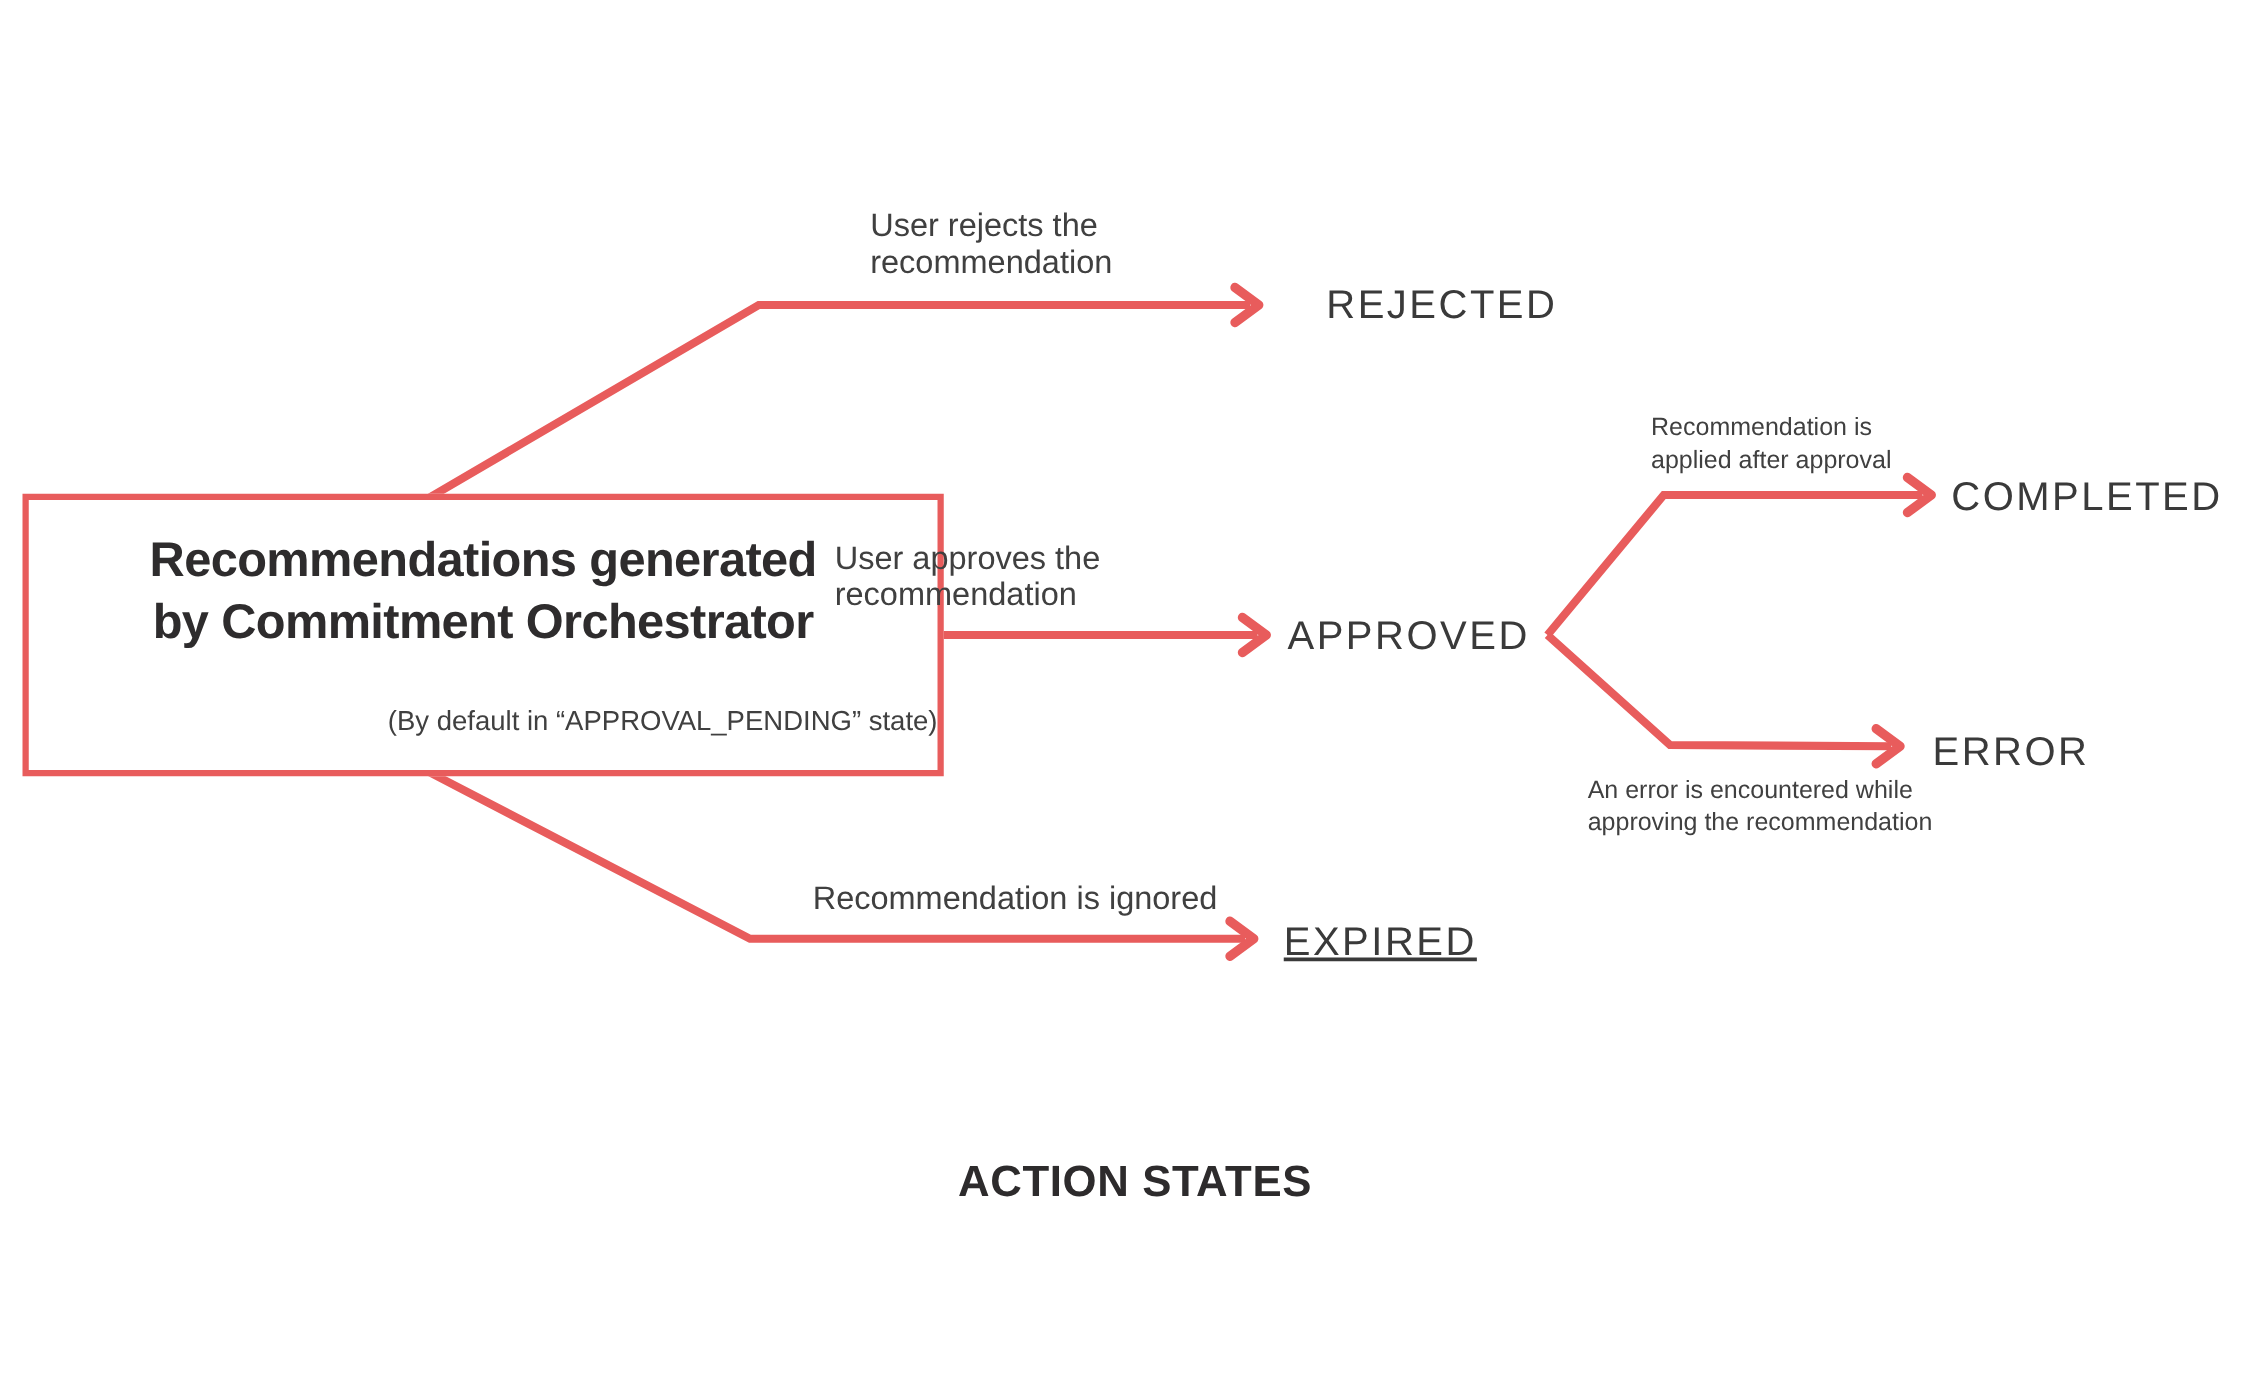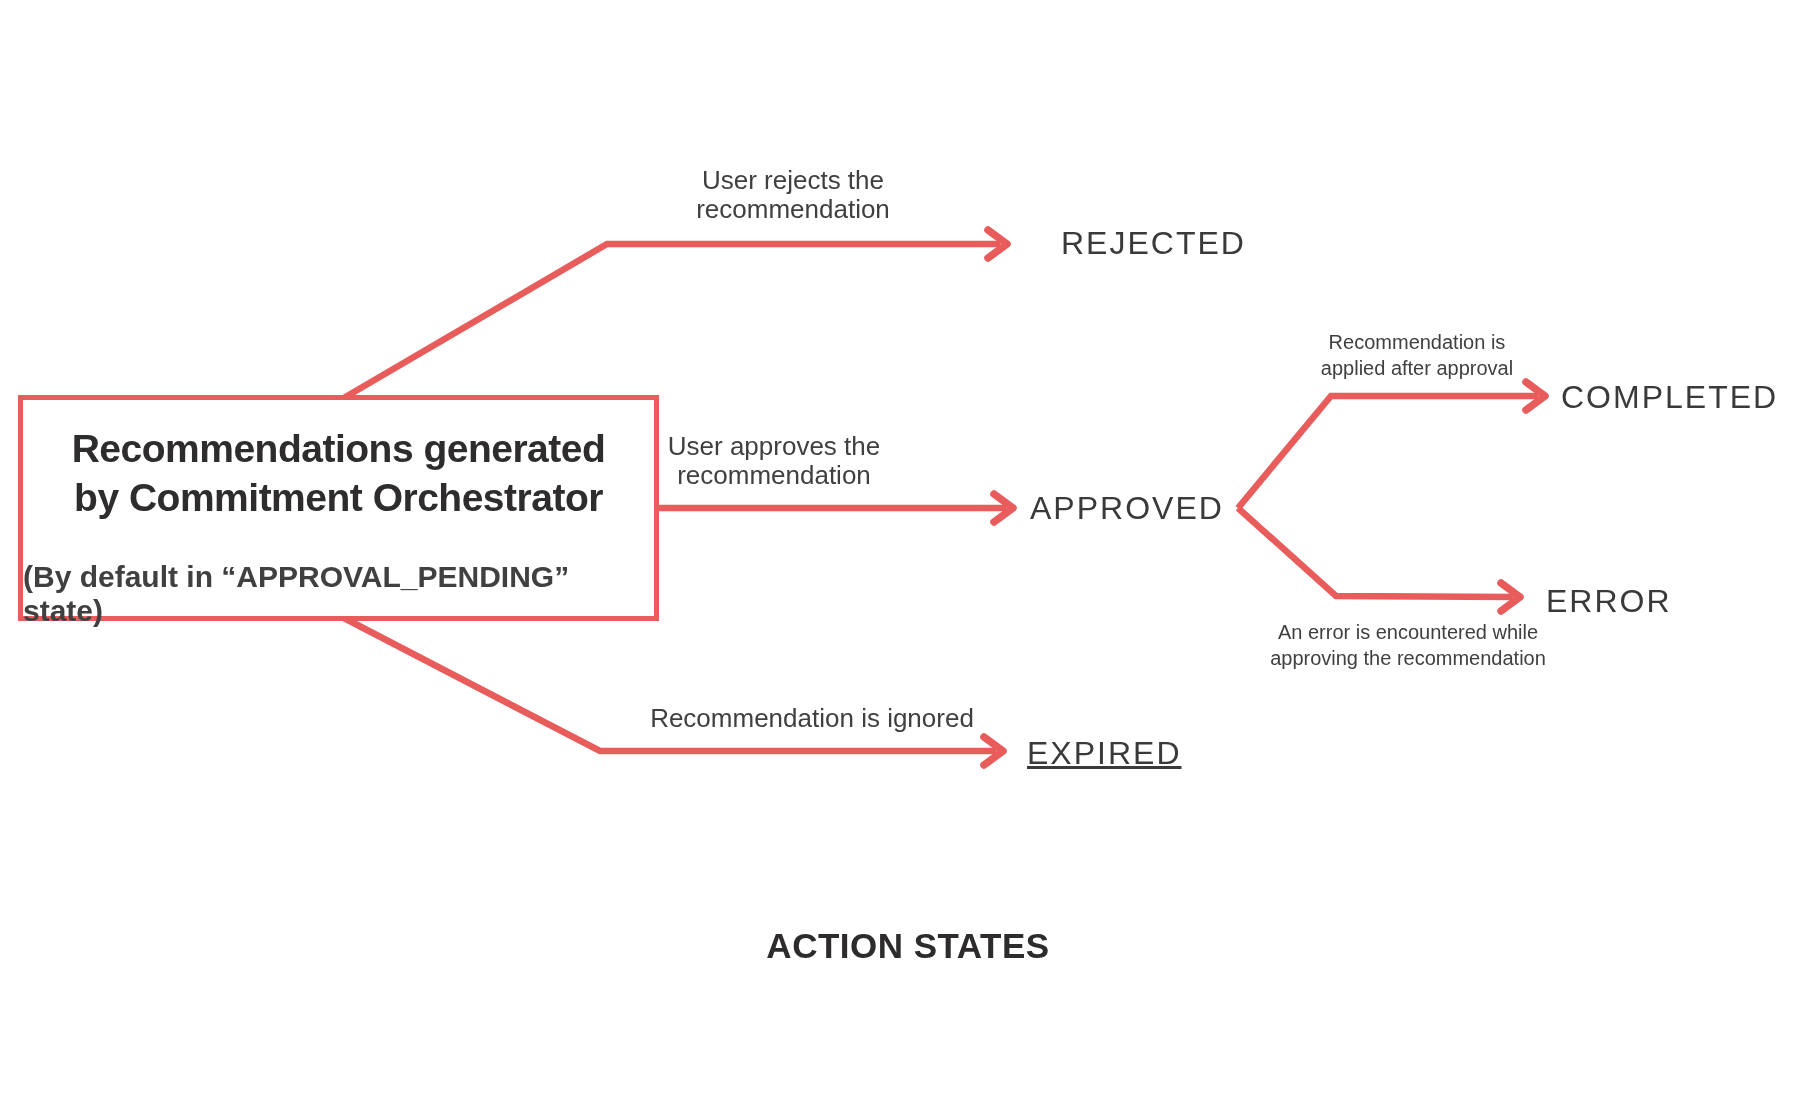--- a/index.html
+++ b/index.html
@@ -30,59 +30,59 @@
   .arrowhead {
     fill: none;
     stroke: var(--accent, #E85C5C);
     stroke-width: 7.5;
     stroke-linecap: round;
     stroke-linejoin: round;
   }
   .source-box {
     position: absolute;
     left: 18px; top: 395px;
-    width: 641px; height: 226px;
+    width: 737px; height: 226px;
     box-sizing: border-box;
     border: 5px solid var(--accent, #E85C5C);
     background: #ffffff;
   }
   .source-title {
     position: absolute;
     left: 0; top: 24px;
     width: 100%;
     text-align: center;
     font-size: 39px;
     line-height: 49px;
     font-weight: 700;
     letter-spacing: -0.5px;
     color: var(--box_title, #2E2C2D);
   }
   .source-subtitle {
     position: absolute;
     left: 0; top: 160px;
     width: 100%;
-    text-align: left;
-    font-size: 30px;
+    text-align: right;
+    font-size: 22px;
     line-height: 34px;
-    font-weight: 700;
+    font-weight: 400;
     color: var(--caption, #404040);
   }
   .state-label {
     position: absolute;
     font-size: 32px;
     line-height: 36px;
     font-weight: 400;
     letter-spacing: 2px;
     color: var(--state_label, #3A3A3A);
     white-space: nowrap;
   }
   .caption {
     position: absolute;
     transform: translateX(-50%);
-    text-align: center;
+    text-align: left;
     color: var(--caption, #404040);
     white-space: nowrap;
   }
   .caption.large {
     font-size: 26px;
     line-height: 29px;
   }
   .caption.small {
     font-size: 20px;
     line-height: 26px;

